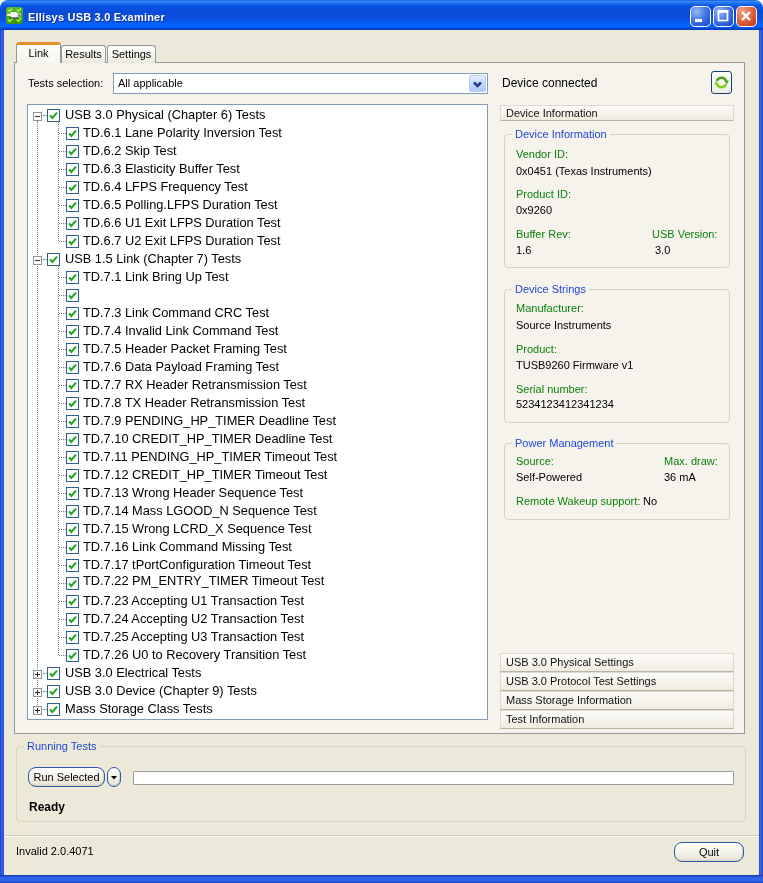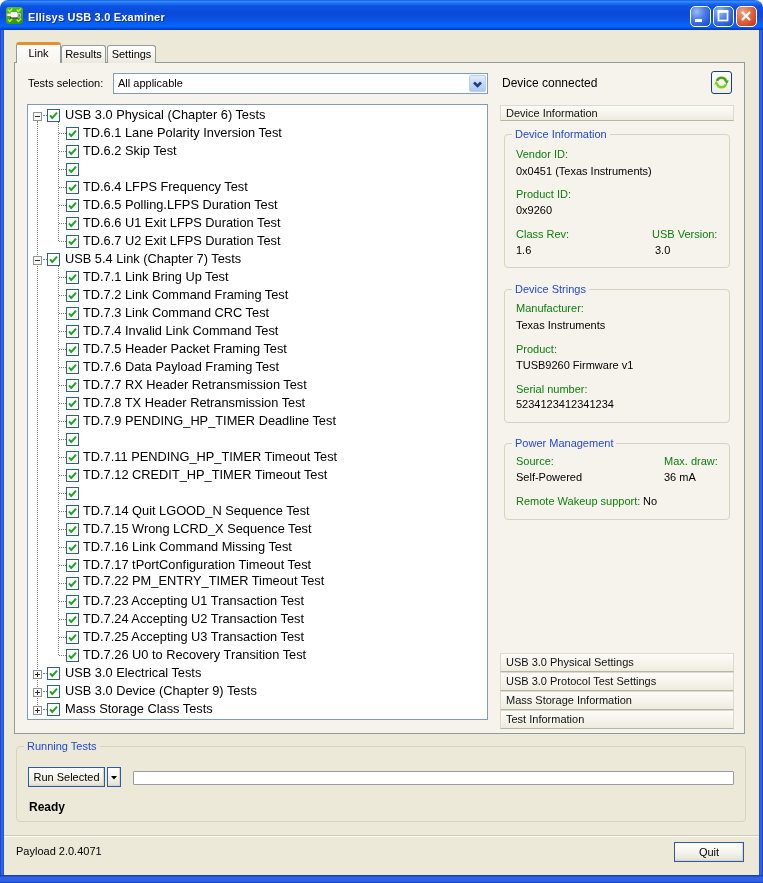--- a/index.html
+++ b/index.html
@@ -35,21 +35,21 @@
 .ex{position:absolute;width:9px;height:9px}
 .cb{position:absolute;width:13px;height:13px}
 
 .hbar{position:absolute;left:500px;width:234px;height:19px;line-height:17px;padding-left:5px;color:#111;
  background:linear-gradient(180deg,#FCFBF8 0,#F3F1E7 70%,#EEEBDE 100%);border:1px solid #DDDACD;border-bottom:1px solid #B8B5A6}
 .gbox{position:absolute;border:1px solid #D6D3C0;border-radius:4px}
 .gtitle{position:absolute;top:-7px;left:7px;padding:0 3px;color:#2247D8;background:#F5F3EB;line-height:13px}
 .green{position:absolute;color:#0D800D}
 .val{position:absolute;color:#000}
 
-.xpbtn{position:absolute;border:1px solid #2E59A8;border-radius:0;text-align:center;
+.xpbtn{position:absolute;border:1px solid #2E59A8;border-radius:8px;text-align:center;
  background:linear-gradient(180deg,#fff 0,#F4F3EA 55%,#E9E6D8 90%,#DCD9C8 100%);
  box-shadow:inset -1px -1px 1px #D8D4C4}
 
 #pbar{position:absolute;left:133px;top:771px;width:601px;height:14px;border:1px solid #999C9F;background:#fff;border-radius:1px}
 </style></head><body>
 <div id="win">
 
 <div id="titlebar"></div>
 <div id="client"></div>
 <div id="bl"></div>
@@ -115,20 +115,21 @@
 <span class="cb" style="left:66px;top:145px"><svg width="13" height="13" viewBox="0 0 13 13">
         <rect x="0.5" y="0.5" width="12" height="12" fill="#fff" stroke="#2E5F91"></rect>
         <path d="M3 6.3 L5.3 9 L10 3.6" stroke="#1CA61C" stroke-width="2" fill="none"></path>
       </svg></span>
 <div class="trow" style="left:83px;top:142px">TD.6.2 Skip Test</div>
 <div class="doth" style="left:59px;top:169px;width:7px"></div>
 <span class="cb" style="left:66px;top:163px"><svg width="13" height="13" viewBox="0 0 13 13">
         <rect x="0.5" y="0.5" width="12" height="12" fill="#fff" stroke="#2E5F91"></rect>
         <path d="M3 6.3 L5.3 9 L10 3.6" stroke="#1CA61C" stroke-width="2" fill="none"></path>
       </svg></span>
+<div class="trow" style="left:83px;top:160px">TD.6.3 Elasticity Buffer Test</div>
 <div class="doth" style="left:59px;top:187px;width:7px"></div>
 <span class="cb" style="left:66px;top:181px"><svg width="13" height="13" viewBox="0 0 13 13">
         <rect x="0.5" y="0.5" width="12" height="12" fill="#fff" stroke="#2E5F91"></rect>
         <path d="M3 6.3 L5.3 9 L10 3.6" stroke="#1CA61C" stroke-width="2" fill="none"></path>
       </svg></span>
 <div class="trow" style="left:83px;top:178px">TD.6.4 LFPS Frequency Test</div>
 <div class="doth" style="left:59px;top:205px;width:7px"></div>
 <span class="cb" style="left:66px;top:199px"><svg width="13" height="13" viewBox="0 0 13 13">
         <rect x="0.5" y="0.5" width="12" height="12" fill="#fff" stroke="#2E5F91"></rect>
         <path d="M3 6.3 L5.3 9 L10 3.6" stroke="#1CA61C" stroke-width="2" fill="none"></path>
@@ -148,33 +149,32 @@
 <div class="trow" style="left:83px;top:232px">TD.6.7 U2 Exit LFPS Duration Test</div>
 <div class="doth" style="left:43px;top:259px;width:4px"></div>
 <span class="ex" style="left:33px;top:255px"><svg width="9" height="9" viewBox="0 0 9 9">
         <rect x="0.5" y="0.5" width="8" height="8" fill="#FBFBF8" stroke="#8C9399"></rect>
         <path d="M2 4.5 L7 4.5" stroke="#2B2B2B"></path>
       </svg></span>
 <span class="cb" style="left:47px;top:253px"><svg width="13" height="13" viewBox="0 0 13 13">
         <rect x="0.5" y="0.5" width="12" height="12" fill="#fff" stroke="#2E5F91"></rect>
         <path d="M3 6.3 L5.3 9 L10 3.6" stroke="#1CA61C" stroke-width="2" fill="none"></path>
       </svg></span>
-<div class="trow" style="left:65px;top:250px">USB 5.4 Link (Chapter 7) Tests</div>
+<div class="trow" style="left:65px;top:250px">USB 1.5 Link (Chapter 7) Tests</div>
 <div class="doth" style="left:59px;top:277px;width:7px"></div>
 <span class="cb" style="left:66px;top:271px"><svg width="13" height="13" viewBox="0 0 13 13">
         <rect x="0.5" y="0.5" width="12" height="12" fill="#fff" stroke="#2E5F91"></rect>
         <path d="M3 6.3 L5.3 9 L10 3.6" stroke="#1CA61C" stroke-width="2" fill="none"></path>
       </svg></span>
 <div class="trow" style="left:83px;top:268px">TD.7.1 Link Bring Up Test</div>
 <div class="doth" style="left:59px;top:295px;width:7px"></div>
 <span class="cb" style="left:66px;top:289px"><svg width="13" height="13" viewBox="0 0 13 13">
         <rect x="0.5" y="0.5" width="12" height="12" fill="#fff" stroke="#2E5F91"></rect>
         <path d="M3 6.3 L5.3 9 L10 3.6" stroke="#1CA61C" stroke-width="2" fill="none"></path>
       </svg></span>
-<div class="trow" style="left:83px;top:286px">TD.7.2 Link Command Framing Test</div>
 <div class="doth" style="left:59px;top:313px;width:7px"></div>
 <span class="cb" style="left:66px;top:307px"><svg width="13" height="13" viewBox="0 0 13 13">
         <rect x="0.5" y="0.5" width="12" height="12" fill="#fff" stroke="#2E5F91"></rect>
         <path d="M3 6.3 L5.3 9 L10 3.6" stroke="#1CA61C" stroke-width="2" fill="none"></path>
       </svg></span>
 <div class="trow" style="left:83px;top:304px">TD.7.3 Link Command CRC Test</div>
 <div class="doth" style="left:59px;top:331px;width:7px"></div>
 <span class="cb" style="left:66px;top:325px"><svg width="13" height="13" viewBox="0 0 13 13">
         <rect x="0.5" y="0.5" width="12" height="12" fill="#fff" stroke="#2E5F91"></rect>
         <path d="M3 6.3 L5.3 9 L10 3.6" stroke="#1CA61C" stroke-width="2" fill="none"></path>
@@ -208,43 +208,45 @@
 <span class="cb" style="left:66px;top:415px"><svg width="13" height="13" viewBox="0 0 13 13">
         <rect x="0.5" y="0.5" width="12" height="12" fill="#fff" stroke="#2E5F91"></rect>
         <path d="M3 6.3 L5.3 9 L10 3.6" stroke="#1CA61C" stroke-width="2" fill="none"></path>
       </svg></span>
 <div class="trow" style="left:83px;top:412px">TD.7.9 PENDING_HP_TIMER Deadline Test</div>
 <div class="doth" style="left:59px;top:439px;width:7px"></div>
 <span class="cb" style="left:66px;top:433px"><svg width="13" height="13" viewBox="0 0 13 13">
         <rect x="0.5" y="0.5" width="12" height="12" fill="#fff" stroke="#2E5F91"></rect>
         <path d="M3 6.3 L5.3 9 L10 3.6" stroke="#1CA61C" stroke-width="2" fill="none"></path>
       </svg></span>
+<div class="trow" style="left:83px;top:430px">TD.7.10 CREDIT_HP_TIMER Deadline Test</div>
 <div class="doth" style="left:59px;top:457px;width:7px"></div>
 <span class="cb" style="left:66px;top:451px"><svg width="13" height="13" viewBox="0 0 13 13">
         <rect x="0.5" y="0.5" width="12" height="12" fill="#fff" stroke="#2E5F91"></rect>
         <path d="M3 6.3 L5.3 9 L10 3.6" stroke="#1CA61C" stroke-width="2" fill="none"></path>
       </svg></span>
 <div class="trow" style="left:83px;top:448px">TD.7.11 PENDING_HP_TIMER Timeout Test</div>
 <div class="doth" style="left:59px;top:475px;width:7px"></div>
 <span class="cb" style="left:66px;top:469px"><svg width="13" height="13" viewBox="0 0 13 13">
         <rect x="0.5" y="0.5" width="12" height="12" fill="#fff" stroke="#2E5F91"></rect>
         <path d="M3 6.3 L5.3 9 L10 3.6" stroke="#1CA61C" stroke-width="2" fill="none"></path>
       </svg></span>
 <div class="trow" style="left:83px;top:466px">TD.7.12 CREDIT_HP_TIMER Timeout Test</div>
 <div class="doth" style="left:59px;top:493px;width:7px"></div>
 <span class="cb" style="left:66px;top:487px"><svg width="13" height="13" viewBox="0 0 13 13">
         <rect x="0.5" y="0.5" width="12" height="12" fill="#fff" stroke="#2E5F91"></rect>
         <path d="M3 6.3 L5.3 9 L10 3.6" stroke="#1CA61C" stroke-width="2" fill="none"></path>
       </svg></span>
+<div class="trow" style="left:83px;top:484px">TD.7.13 Wrong Header Sequence Test</div>
 <div class="doth" style="left:59px;top:511px;width:7px"></div>
 <span class="cb" style="left:66px;top:505px"><svg width="13" height="13" viewBox="0 0 13 13">
         <rect x="0.5" y="0.5" width="12" height="12" fill="#fff" stroke="#2E5F91"></rect>
         <path d="M3 6.3 L5.3 9 L10 3.6" stroke="#1CA61C" stroke-width="2" fill="none"></path>
       </svg></span>
-<div class="trow" style="left:83px;top:502px">TD.7.14 Quit LGOOD_N Sequence Test</div>
+<div class="trow" style="left:83px;top:502px">TD.7.14 Mass LGOOD_N Sequence Test</div>
 <div class="doth" style="left:59px;top:529px;width:7px"></div>
 <span class="cb" style="left:66px;top:523px"><svg width="13" height="13" viewBox="0 0 13 13">
         <rect x="0.5" y="0.5" width="12" height="12" fill="#fff" stroke="#2E5F91"></rect>
         <path d="M3 6.3 L5.3 9 L10 3.6" stroke="#1CA61C" stroke-width="2" fill="none"></path>
       </svg></span>
 <div class="trow" style="left:83px;top:520px">TD.7.15 Wrong LCRD_X Sequence Test</div>
 <div class="doth" style="left:59px;top:547px;width:7px"></div>
 <span class="cb" style="left:66px;top:541px"><svg width="13" height="13" viewBox="0 0 13 13">
         <rect x="0.5" y="0.5" width="12" height="12" fill="#fff" stroke="#2E5F91"></rect>
         <path d="M3 6.3 L5.3 9 L10 3.6" stroke="#1CA61C" stroke-width="2" fill="none"></path>
@@ -328,29 +330,29 @@
 <path d="M6.6 12.6 L2.2 12.6 L4.3 8.6 Z" fill="#7ED321"></path>
 </svg></div>
 <div class="hbar" style="top:105px;height:16px;line-height:14px">Device Information</div>
 <div class="gbox" style="left:504px;top:134px;width:226px;height:134px">
       <span class="gtitle">Device Information</span>
     </div>
 <div class="green" style="left:516px;top:148px">Vendor ID:</div>
 <div class="val" style="left:516px;top:165px">0x0451 (Texas Instruments)</div>
 <div class="green" style="left:516px;top:188px">Product ID:</div>
 <div class="val" style="left:516px;top:204px">0x9260</div>
-<div class="green" style="left:516px;top:228px">Class Rev:</div>
+<div class="green" style="left:516px;top:228px">Buffer Rev:</div>
 <div class="val" style="left:516px;top:244px">1.6</div>
 <div class="green" style="left:652px;top:228px">USB Version:</div>
 <div class="val" style="left:655px;top:244px">3.0</div>
 <div class="gbox" style="left:504px;top:289px;width:226px;height:134px">
       <span class="gtitle">Device Strings</span>
     </div>
 <div class="green" style="left:516px;top:302px">Manufacturer:</div>
-<div class="val" style="left:516px;top:319px">Texas Instruments</div>
+<div class="val" style="left:516px;top:319px">Source Instruments</div>
 <div class="green" style="left:516px;top:343px">Product:</div>
 <div class="val" style="left:516px;top:359px">TUSB9260 Firmware v1</div>
 <div class="green" style="left:516px;top:383px">Serial number:</div>
 <div class="val" style="left:516px;top:398px">5234123412341234</div>
 <div class="gbox" style="left:504px;top:443px;width:226px;height:77px">
       <span class="gtitle">Power Management</span>
     </div>
 <div class="green" style="left:516px;top:455px">Source:</div>
 <div class="green" style="left:664px;top:455px">Max. draw:</div>
 <div class="val" style="left:516px;top:471px">Self-Powered</div>
@@ -364,14 +366,14 @@
 <div class="gbox" style="left:16px;top:746px;width:730px;height:76px">
       <span class="gtitle" style="background:#ECE9D8">Running Tests</span>
     </div>
 <div class="xpbtn" style="left:28px;top:767px;width:77px;height:20px;line-height:18px">Run Selected</div>
 <div class="xpbtn" style="left:107px;top:767px;width:14px;height:20px"><svg width="12" height="18">
         <path d="M3 8 L9 8 L6 11.4 Z" fill="#000"></path>
       </svg></div>
 <div id="pbar"></div>
 <div class="abs" style="left:29px;top:800px;font-weight:bold;font-size:12px">Ready</div>
 <div class="abs" style="left:4px;top:835px;width:755px;height:2px;border-top:1px solid #CFCBB8;border-bottom:1px solid #FCFBF6"></div>
-<div class="abs" style="left:16px;top:845px">Payload 2.0.4071</div>
+<div class="abs" style="left:16px;top:845px">Invalid 2.0.4071</div>
 <div class="xpbtn" style="left:674px;top:842px;width:70px;height:20px;line-height:18px">Quit</div>
 </div>
 </body></html>

